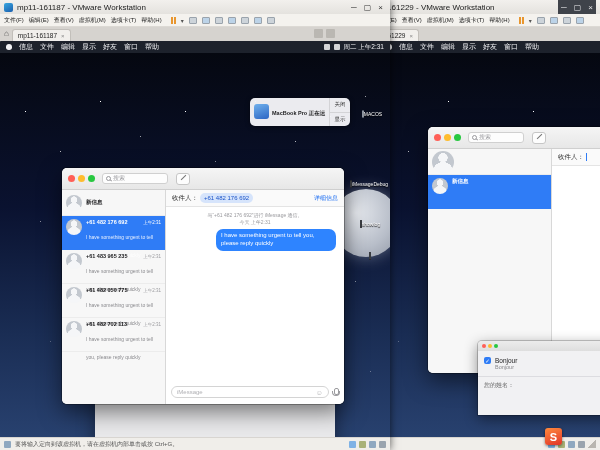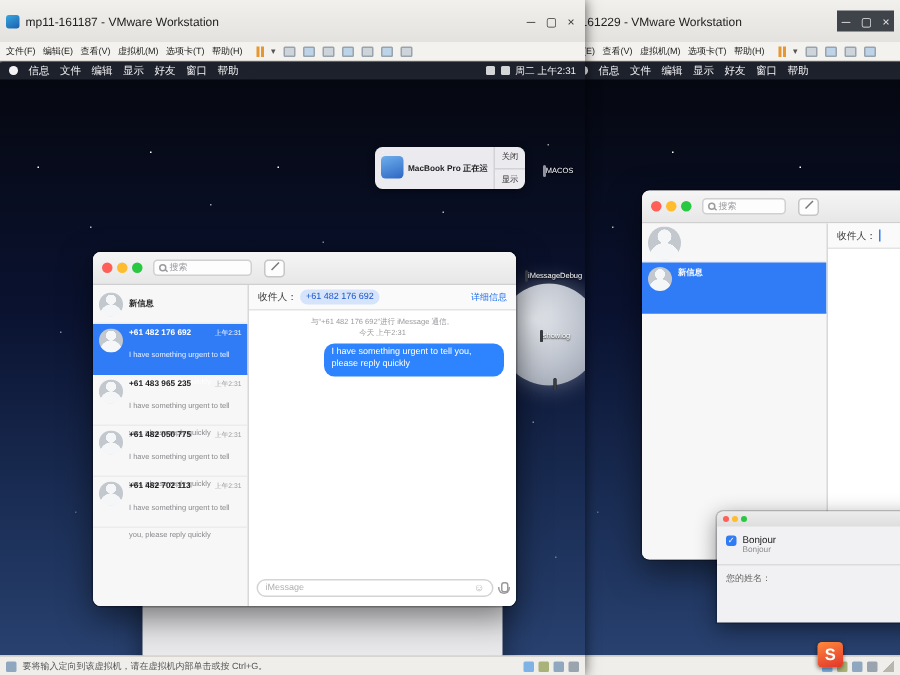--- a/index.html
+++ b/index.html
@@ -5,21 +5,21 @@
   * { margin:0; padding:0; box-sizing:border-box; }
   html,body { width:600px; height:450px; overflow:hidden; }
   body { font-family:"Liberation Sans","DejaVu Sans",sans-serif; background:#17181c; }
   .stage { position:relative; width:600px; height:450px; overflow:hidden; background:#17181c; }
 
   
   .vmwin { position:absolute; background:#e9e7e3; box-shadow:0 0 8px rgba(0,0,0,.65); }
   .lw { left:0; top:0; width:390px; height:450px; z-index:2; }
   .rw { left:348px; top:0; width:252px; height:450px; z-index:1; overflow:hidden; }
 
-  .titlebar { height:28px; display:flex; align-items:center; gap:4px; padding:0 4px;
+  .titlebar { height:14px; display:flex; align-items:center; gap:4px; padding:0 4px;
               background:linear-gradient(#f2f0ed,#e4e2de); font-size:8px; color:#222; }
   .vm-logo { width:9px; height:9px; border-radius:2px; flex:none;
              background:linear-gradient(150deg,#39a7e0,#1b5fae); }
   .tb-title { white-space:nowrap; overflow:hidden; }
   .win-controls { margin-left:auto; display:flex; gap:7px; align-items:center; font-size:8px; color:#333; height:14px; padding:0 3px; }
   .rw .win-controls { background:#3f434a; color:#e8e8ea; }
 
   .vm-menus { height:13px; display:flex; align-items:center; gap:5px; padding:0 4px;
               background:#f4f2ee; font-size:6px; color:#222; border-bottom:1px solid #dcd9d4; }
   .vm-menus .mi { white-space:nowrap; }

